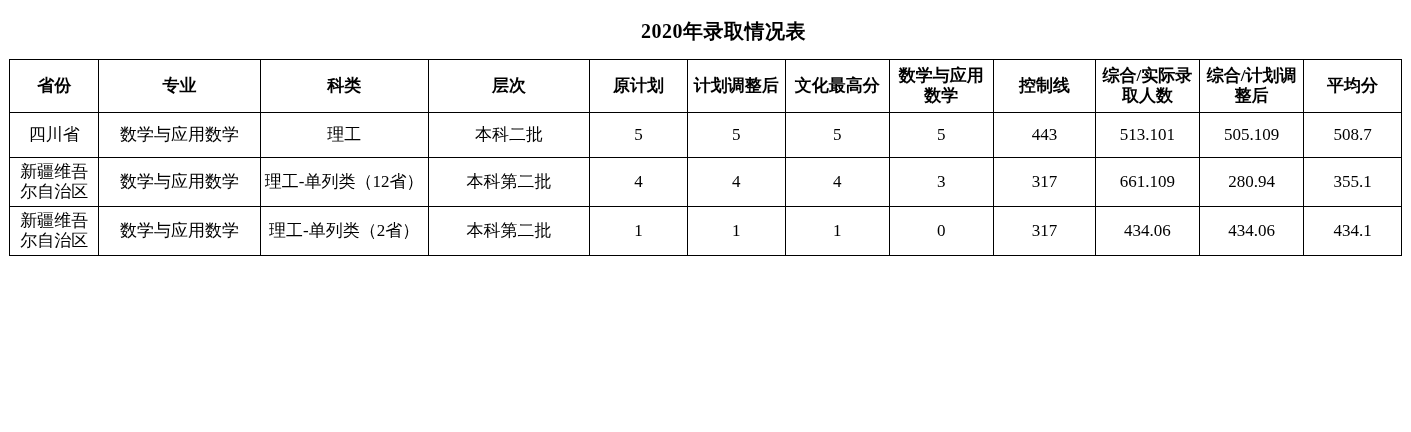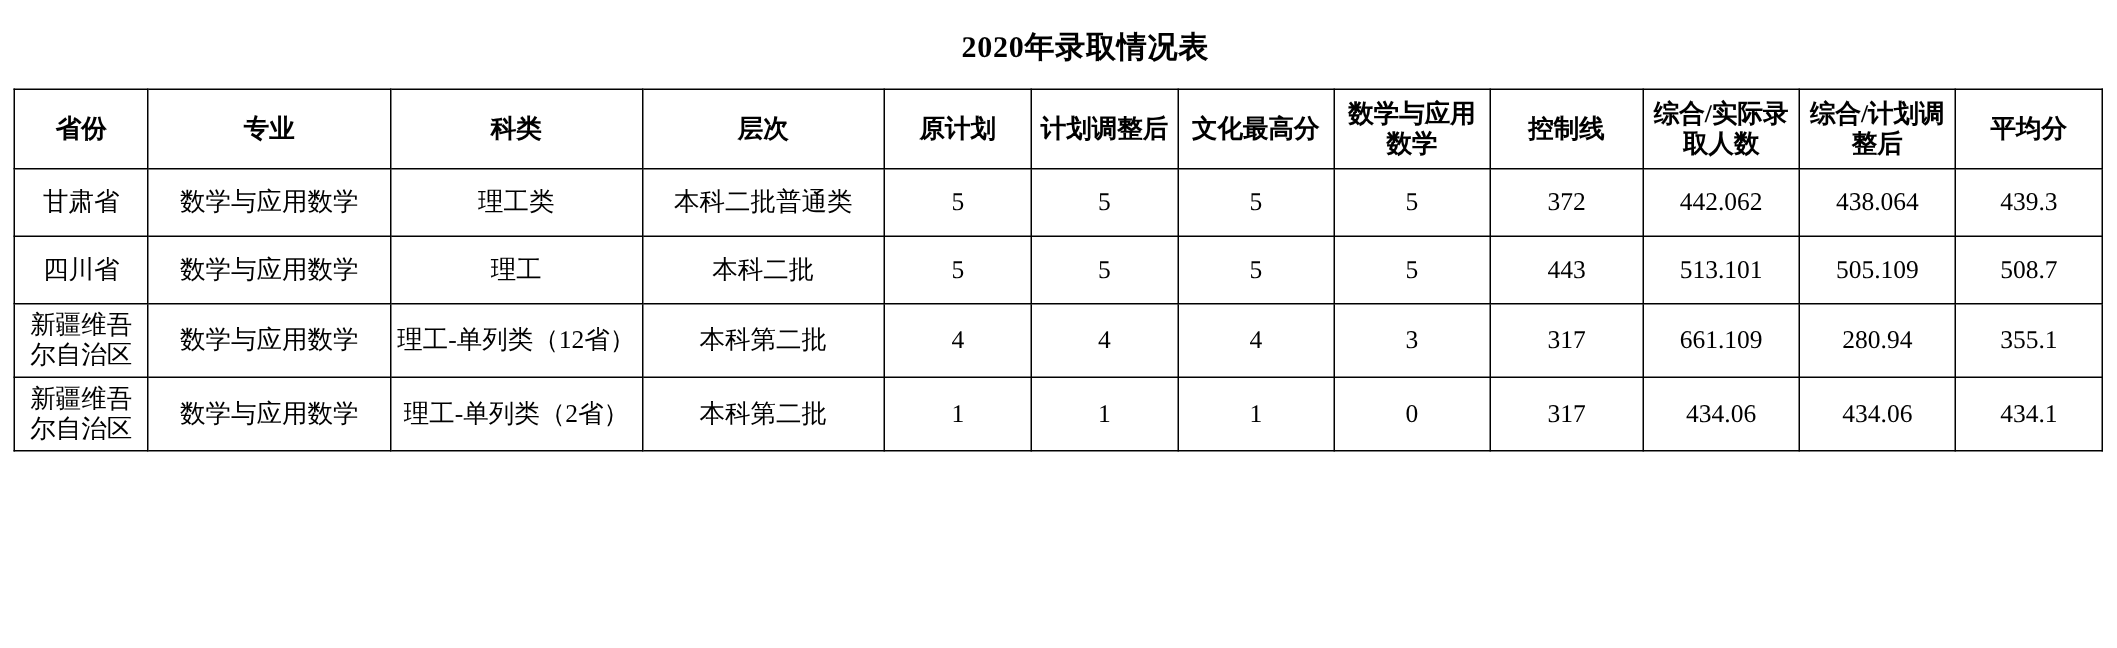--- a/index.html
+++ b/index.html
@@ -99,34 +99,20 @@
         <th>文化最高分</th>
         <th>数学与应用数学</th>
         <th>控制线</th>
         <th>综合/实际录取人数</th>
         <th>综合/计划调整后</th>
         <th>平均分</th>
       </tr>
     </thead>
     <tbody>
       <tr>
-        <td class="wrap-cell">甘肃省</td>
-        <td class="wrap-cell">数学与应用数学</td>
-        <td>理工类</td>
-        <td>本科二批普通类</td>
-        <td>5</td>
-        <td>5</td>
-        <td>5</td>
-        <td>5</td>
-        <td>372</td>
-        <td>442.062</td>
-        <td>438.064</td>
-        <td>439.3</td>
-      </tr>
-      <tr>
         <td class="wrap-cell">四川省</td>
         <td class="wrap-cell">数学与应用数学</td>
         <td>理工</td>
         <td>本科二批</td>
         <td>5</td>
         <td>5</td>
         <td>5</td>
         <td>5</td>
         <td>443</td>
         <td>513.101</td>

